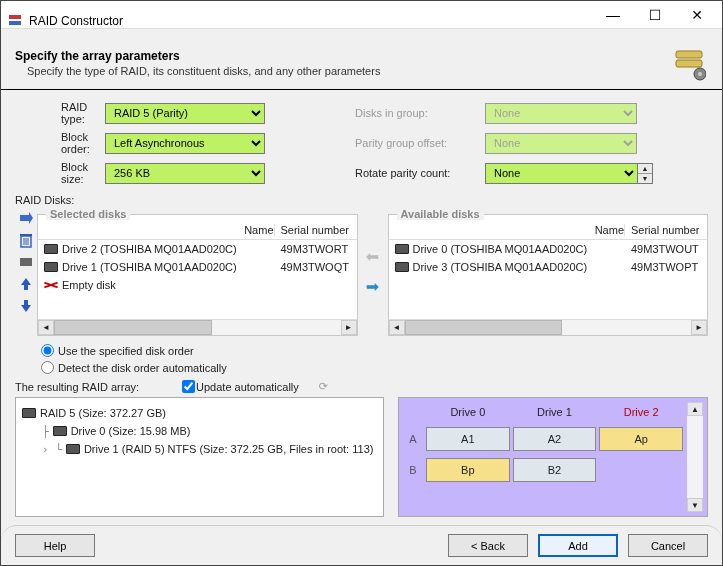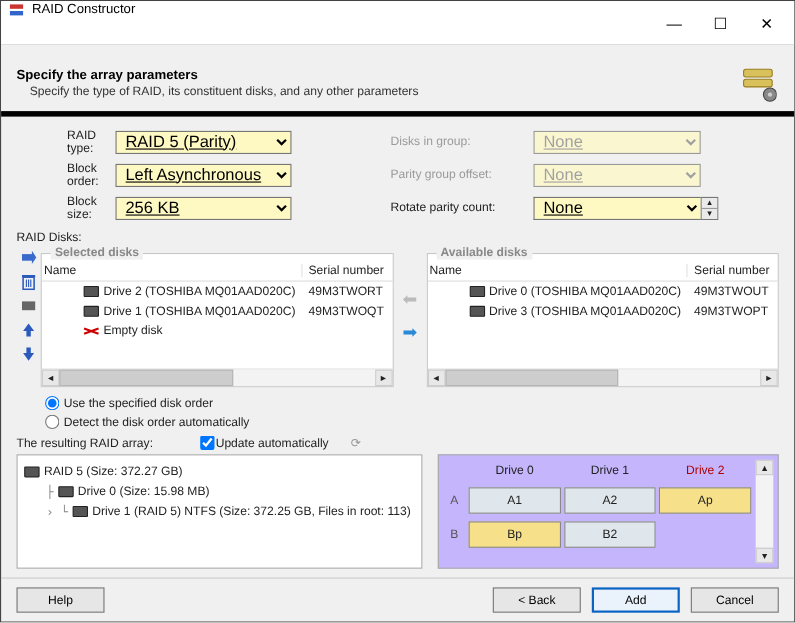--- a/index.html
+++ b/index.html
@@ -1,59 +1,59 @@
 <!DOCTYPE html>
 <html><head>
 <meta charset="utf-8">
 <style>
   * { box-sizing: border-box; font-family: "Segoe UI", Tahoma, sans-serif; }
   body { margin: 0; background: #fff; }
   .window { width: 723px; height: 566px; border: 1px solid #444; display: flex; flex-direction: column; background: #f0f0f0; }
-  .titlebar { height: 40px; background: #fff; border-bottom: 1px solid #ddd; display: flex; align-items: flex-start; padding: 0 4px; }
+  .titlebar { height: 28px; background: #fff; border-bottom: 1px solid #ddd; display: flex; align-items: flex-end; padding: 0 4px; }
   .titlebar .icon { width: 16px; height: 16px; margin: 0 6px 0 2px; }
   .titlebar .title { font-size: 12px; flex: 1; }
   .titlebar .wbtn { width: 42px; height: 100%; display: flex; align-items: center; justify-content: center; font-size: 14px; }
-  .header { display: flex; padding: 20px 14px 8px 14px; background: #f0f0f0; border-bottom: 5px solid #000000; }
+  .header { display: flex; padding: 20px 14px 8px 14px; background: #f0f0f0; border-bottom: 1px solid #000000; }
   .header-left { flex: 1; }
   .header h1 { margin: 0 0 2px 0; font-size: 12px; font-weight: bold; }
   .header p { margin: 0 0 0 12px; font-size: 11px; color: #333; }
   .header-icon { width: 36px; display: flex; align-items: center; justify-content: center; }
   .body { flex: 1; padding: 8px 14px; display: flex; flex-direction: column; font-size: 11px; color: #222; overflow: hidden; }
   .param-row { display: flex; align-items: center; height: 30px; }
   .param-left { display: flex; align-items: center; width: 340px; }
   .param-right { display: flex; align-items: center; flex: 1; }
   .lbl { width: 90px; padding-left: 46px; }
   .lbl2 { width: 130px; }
   .disabled { color: #9a9a9a; }
-  select, .combo { height: 21px; font-size: 15px; border: 1px solid #767676; background: #fef9c3; padding: 0 4px; text-decoration: underline; }
+  select, .combo { height: 21px; font-size: 11px; border: 1px solid #767676; background: #bef264; padding: 0 4px; }
   .combo { width: 160px; }
   .combo-r { width: 152px; }
   .spin-wrap { display: flex; }
   .spin-wrap .combo-r { border-right: none; }
   .spin { width: 16px; display: flex; flex-direction: column; border: 1px solid #767676; }
   .spin div { flex:1; display:flex; align-items:center; justify-content:center; font-size:7px; background:#eaeaea; border-bottom:1px solid #999; line-height:1; }
   .spin div:last-child { border-bottom:none; }
   .section-label { margin-top: 6px; margin-bottom: 2px; }
   .disks-area { display: flex; height: 128px; }
   .tool-col { width: 22px; display: flex; flex-direction: column; gap: 6px; padding-top: 2px; align-items:center; }
   .tool-col .tbtn { width:16px; height:16px; display:flex; align-items:center; justify-content:center; }
   fieldset.disks { flex:1; border:1px solid #c8c8c8; margin:0; padding:0; background:#fff; position:relative; display:flex; flex-direction:column; min-width:0; }
   fieldset.disks legend { color:#888; font-size:11px; margin-left:8px; padding:0 4px; background:#f0f0f0;font-weight:bold; }
   .dh { display:flex; height:20px; align-items:center; border-bottom:1px solid #ddd; font-size:11px; }
-  .dh .c1 { flex:1; padding-left:2px; border-right:1px solid #e2e2e2; }
+  .dh .c1 { flex:1; padding-left:12px; border-right:1px solid #e2e2e2;text-align:right; }
   .dh .c2 { width:82px; padding-left:6px; }
   .drow { display:flex; height:18px; align-items:center; }
   .drow .c1 { flex:1; padding-left:6px; display:flex; align-items:center; gap:4px; overflow:hidden; white-space:nowrap; }
   .drow .c2 { width:82px; padding-left:6px; }
   .hdd { width:14px; height:10px; background:#555; border:1px solid #222; border-radius:1px; display:inline-block; flex-shrink:0; }
   .nodisk { width:14px; height:12px; display:inline-block; position:relative; flex-shrink:0; }
   .nodisk::before, .nodisk::after { content:""; position:absolute; width:14px; height:2px; background:#c00; top:5px; left:0; }
   .nodisk::before { transform: rotate(20deg); }
   .nodisk::after { transform: rotate(-20deg); }
-  .dbody { flex:1; overflow:hidden;padding-left:32px; }
+  .dbody { flex:1; overflow:hidden; }
   .hscroll { height:16px; border-top:1px solid #ddd; display:flex; align-items:center; }
   .hscroll .sbtn { width:16px; height:100%; background:#e8e8e8; border:1px solid #ccc; display:flex; align-items:center; justify-content:center; font-size:8px; }
   .hscroll .track { flex:1; background:#f3f3f3; height:100%; position:relative; }
   .hscroll .thumb { position:absolute; left:0; top:0; bottom:0; width:55%; background:#cdcdcd; border:1px solid #b5b5b5; }
   .move-col { width:30px; display:flex; flex-direction:column; align-items:center; justify-content:center; gap:14px; }
   .move-col .arrow { font-size:16px; line-height:1; }
   .radio-group { display:flex; flex-direction:column; gap:4px; margin:8px 0 6px 26px; }
   .radio-row { display:flex; align-items:center; gap:4px; }
   .result-row { display:flex; align-items:center; gap:10px; margin-bottom:4px; }
   .result-row .chk { display:flex; align-items:center; gap:1px; margin-left:auto; margin-right:390px; }
@@ -65,21 +65,21 @@
   .parity-box { width:310px; border:1px solid #aaa; background:#c4b5fd; display:flex; padding:4px 4px; gap:0; position:relative; }
   .parity-grid { flex:1; display:grid; grid-template-columns: 20px 1fr 1fr 1fr; grid-template-rows: 20px 28px 28px; gap:3px 3px; align-items:center; }
   .ph { text-align:center; font-size:11px; }
   .ph.red { color:#b00000; }
   .pcell { height:24px; border:1px solid #888; background:#dfe6ec; display:flex; align-items:center; justify-content:center; font-size:11px; }
   .pcell.par { background:#f6e08a; }
   .rowlab { text-align:center; color:#555; }
   .vscroll { width:16px; display:flex; flex-direction:column; margin-left:4px; }
   .vscroll .vbtn { height:14px; background:#e8e8e8; border:1px solid #ccc; display:flex; align-items:center; justify-content:center; font-size:8px; }
   .vscroll .vtrack { flex:1; background:#f3f3f3; }
-  .footer { height:40px; border-top:1px solid #ccc; display:flex; align-items:center; padding:0 14px; gap:10px; }
+  .footer { height:40px; border-top:1px solid #ccc; display:flex; align-items:center; padding:0 14px; gap:10px;border-radius:16px; }
   .footer .spacer { flex:1; }
   button.btn { height:23px; min-width:80px; font-size:11px; border:1px solid #777; background:#e6e6e6; }
   button.btn.primary { border:2px solid #0a63c2; background:#eaf2fb; }
   input[type=radio], input[type=checkbox] { margin:0; }
 </style>
 </head>
 <body>
 
 <div class="window">
   <div class="titlebar">

